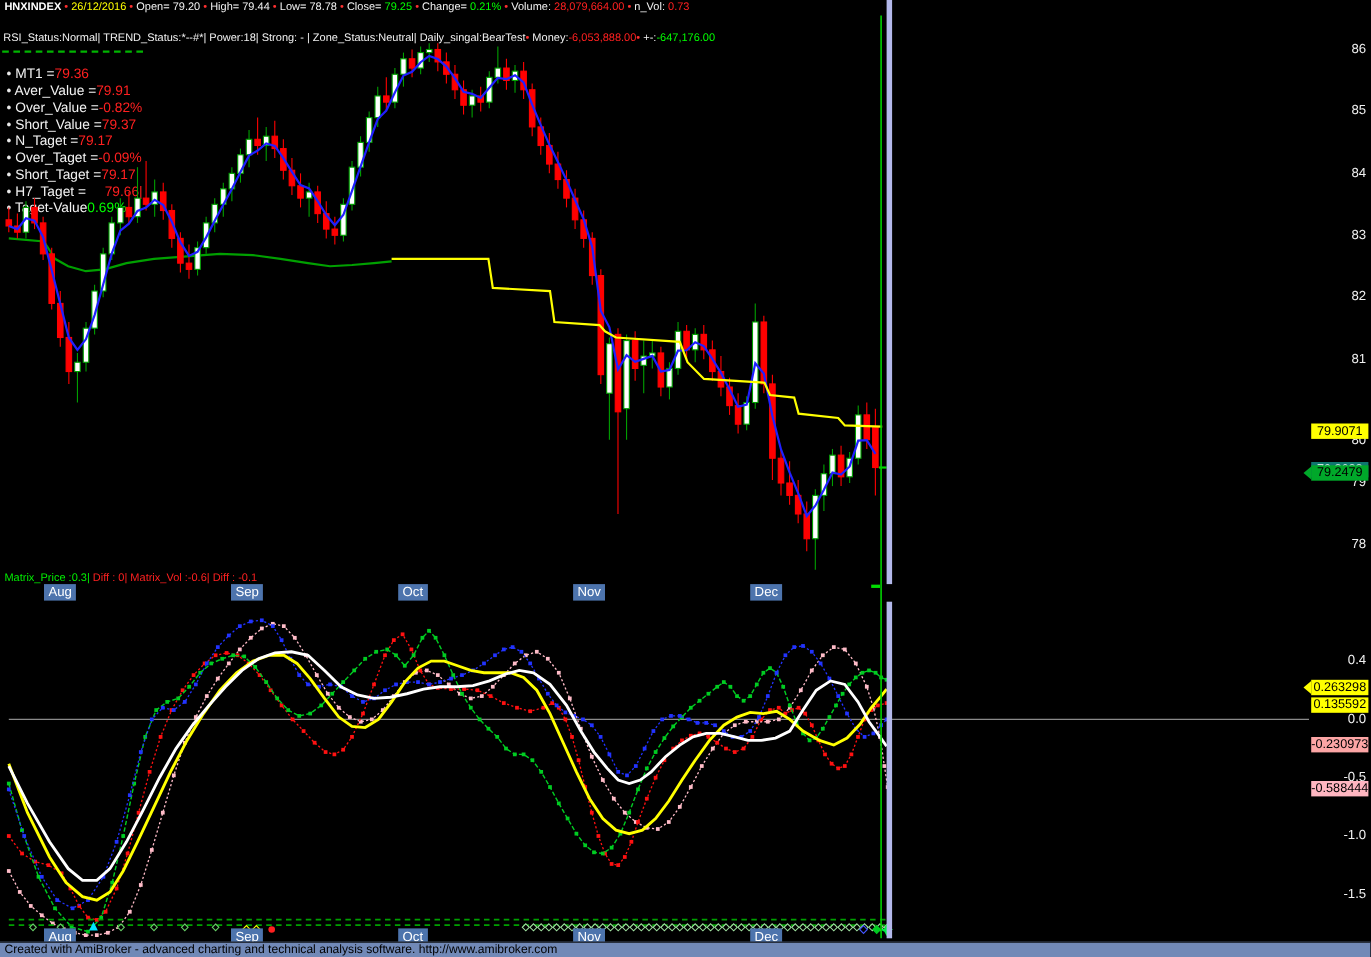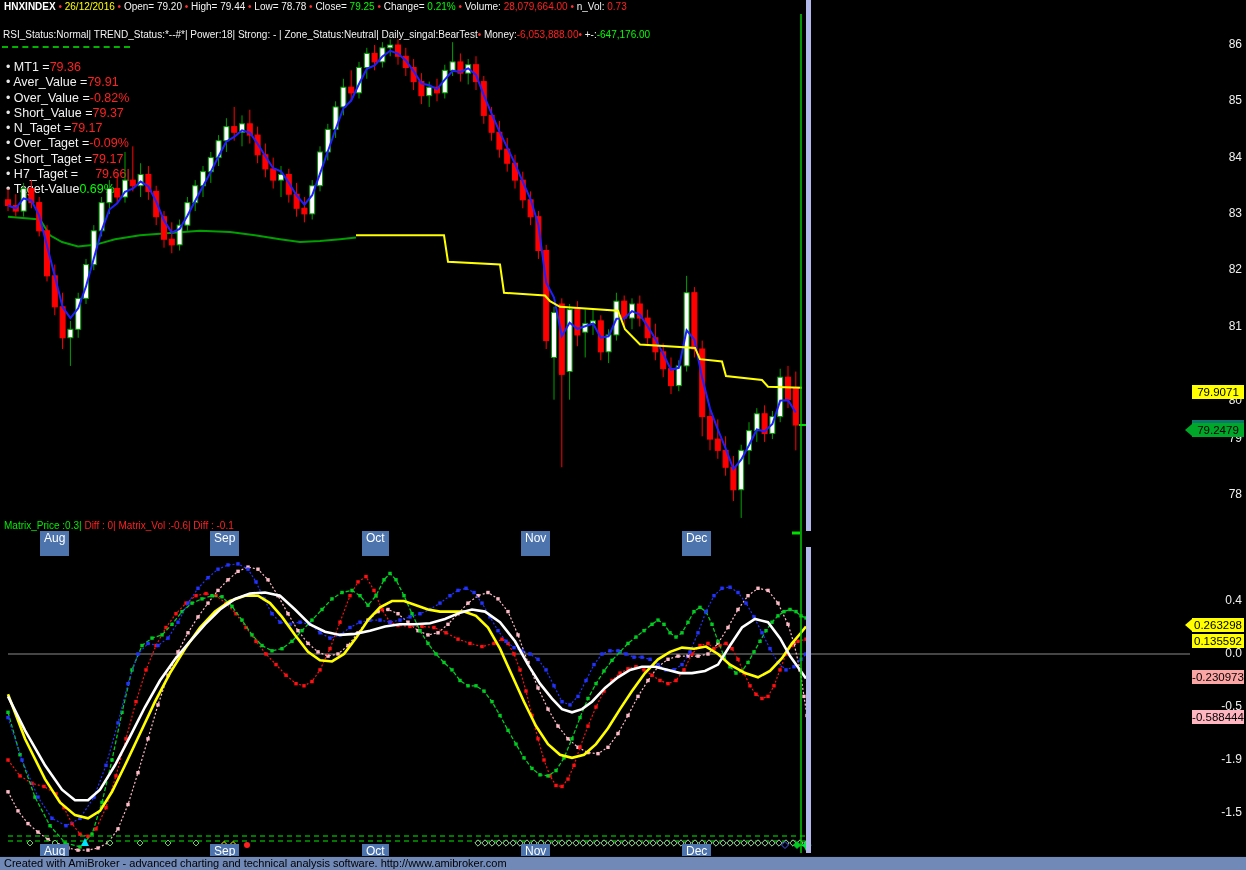--- a/index.html
+++ b/index.html
@@ -16,21 +16,21 @@
   #matrix-bar{top:520px;left:4px;text-align:right;}
   #chart-svg{position:absolute;left:0;top:0;}
   .axis-tick{position:absolute;right:4px;width:60px;text-align:right;
              font-size:12px;color:#f0f0f0;}
   .axis-label{position:absolute;left:1192px;width:52px;font-size:11.5px;
               text-align:center;color:#000;padding:1px 0;}
   .axis-label.arrow:before{content:"";position:absolute;left:-7px;top:1px;
               border-right:7px solid;border-top:6px solid transparent;
               border-bottom:6px solid transparent;}
   .month-label{position:absolute;background:#4d74ad;color:#fff;font-size:12px;
-               padding:0 4px;height:25px;line-height:15px;}
+               padding:0 4px;height:15px;line-height:15px;}
   #footer{position:absolute;left:0;top:856px;width:1246px;height:14px;
           background:#7189b7;border-top:1px solid #0a0a0a;color:#000;
           font-size:11px;line-height:13px;padding-left:4px;box-sizing:border-box;}
 </style>
 <style>.axis-label.arrow[style*="423px"]:before{border-right-color:#00a82a;}</style><style>.axis-label.arrow[style*="618px"]:before{border-right-color:#ffff00;}</style></head>
 <body>
 
 <div id="title-bar" class="textline"><span style="color: rgb(255, 255, 255); font-weight: bold;">HNXINDEX</span><span style="color: rgb(255, 48, 48);"> • </span><span style="color: rgb(255, 255, 0);">26/12/2016</span><span style="color: rgb(255, 48, 48);"> • </span><span style="color: rgb(242, 242, 242);">Open= 79.20</span><span style="color: rgb(255, 48, 48);"> • </span><span style="color: rgb(242, 242, 242);">High= 79.44</span><span style="color: rgb(255, 48, 48);"> • </span><span style="color: rgb(242, 242, 242);">Low= 78.78</span><span style="color: rgb(255, 48, 48);"> • </span><span style="color: rgb(242, 242, 242);">Close= </span><span style="color: rgb(0, 255, 0);">79.25</span><span style="color: rgb(255, 48, 48);"> • </span><span style="color: rgb(242, 242, 242);">Change= </span><span style="color: rgb(0, 255, 0);">0.21%</span><span style="color: rgb(255, 48, 48);"> • </span><span style="color: rgb(242, 242, 242);">Volume: </span><span style="color: rgb(255, 32, 32);">28,079,664.00</span><span style="color: rgb(255, 48, 48);"> • </span><span style="color: rgb(242, 242, 242);">n_Vol: </span><span style="color: rgb(255, 32, 32);">0.73</span></div>
 <div id="status-bar" class="textline"><span style="color: rgb(242, 242, 242);">RSI_Status:Normal| TREND_Status:*--#*| Power:18| Strong: - | Zone_Status:Neutral| Daily_singal:BearTest</span><span style="color: rgb(255, 48, 48);">• </span><span style="color: rgb(242, 242, 242);">Money:</span><span style="color: rgb(255, 32, 32);">-6,053,888.00</span><span style="color: rgb(255, 48, 48);">• </span><span style="color: rgb(242, 242, 242);">+-:</span><span style="color: rgb(0, 255, 0);">-647,176.00</span></div>
 <div id="status-underline"></div>
@@ -707,21 +707,21 @@
     <div class="axis-tick" style="top: 431.1px;">79</div>
     <div class="axis-tick" style="top: 487.4px;">78</div>
     <div class="axis-label" style="top: 385px; background: rgb(255, 255, 0); color: rgb(0, 0, 0);">79.9071</div>
     <div class="axis-label" style="top: 420px; background: #0f766e; color: rgb(255, 255, 255);">79.3623</div>
     <div class="axis-label arrow" style="top: 423px; background: rgb(0, 168, 42); color: rgb(0, 0, 0); border-color: rgb(0, 168, 42); position: absolute;">79.2479</div>
   </div>
 <div id="osc-axis">
     <div class="axis-tick" style="top: 593px;">0.4</div>
     <div class="axis-tick" style="top: 646px;">0.0</div>
     <div class="axis-tick" style="top: 699px;">-0.5</div>
-    <div class="axis-tick" style="top: 752px;">-1.9</div>
+    <div class="axis-tick" style="top: 752px;">-1.0</div>
     <div class="axis-tick" style="top: 805px;">-1.5</div>
     <div class="axis-label arrow" style="top: 618px; background: rgb(255, 255, 0); color: rgb(0, 0, 0); border-color: rgb(255, 255, 0); position: absolute;">0.263298</div>
     <div class="axis-label" style="top: 634px; background: rgb(255, 255, 0); color: rgb(0, 0, 0);">0.135592</div>
     <div class="axis-label" style="top: 670px; background: #fca5a5; color: rgb(0, 0, 0);">-0.230973</div>
     <div class="axis-label" style="top: 710px; background: rgb(255, 182, 193); color: rgb(0, 0, 0);">-0.588444</div>
   </div>
 <div id="month-labels">
     <div class="month-label" style="top: 531px; left: 40px;">Aug</div>
     <div class="month-label" style="top: 531px; left: 210px;">Sep</div>
     <div class="month-label" style="top: 531px; left: 362px;">Oct</div>

